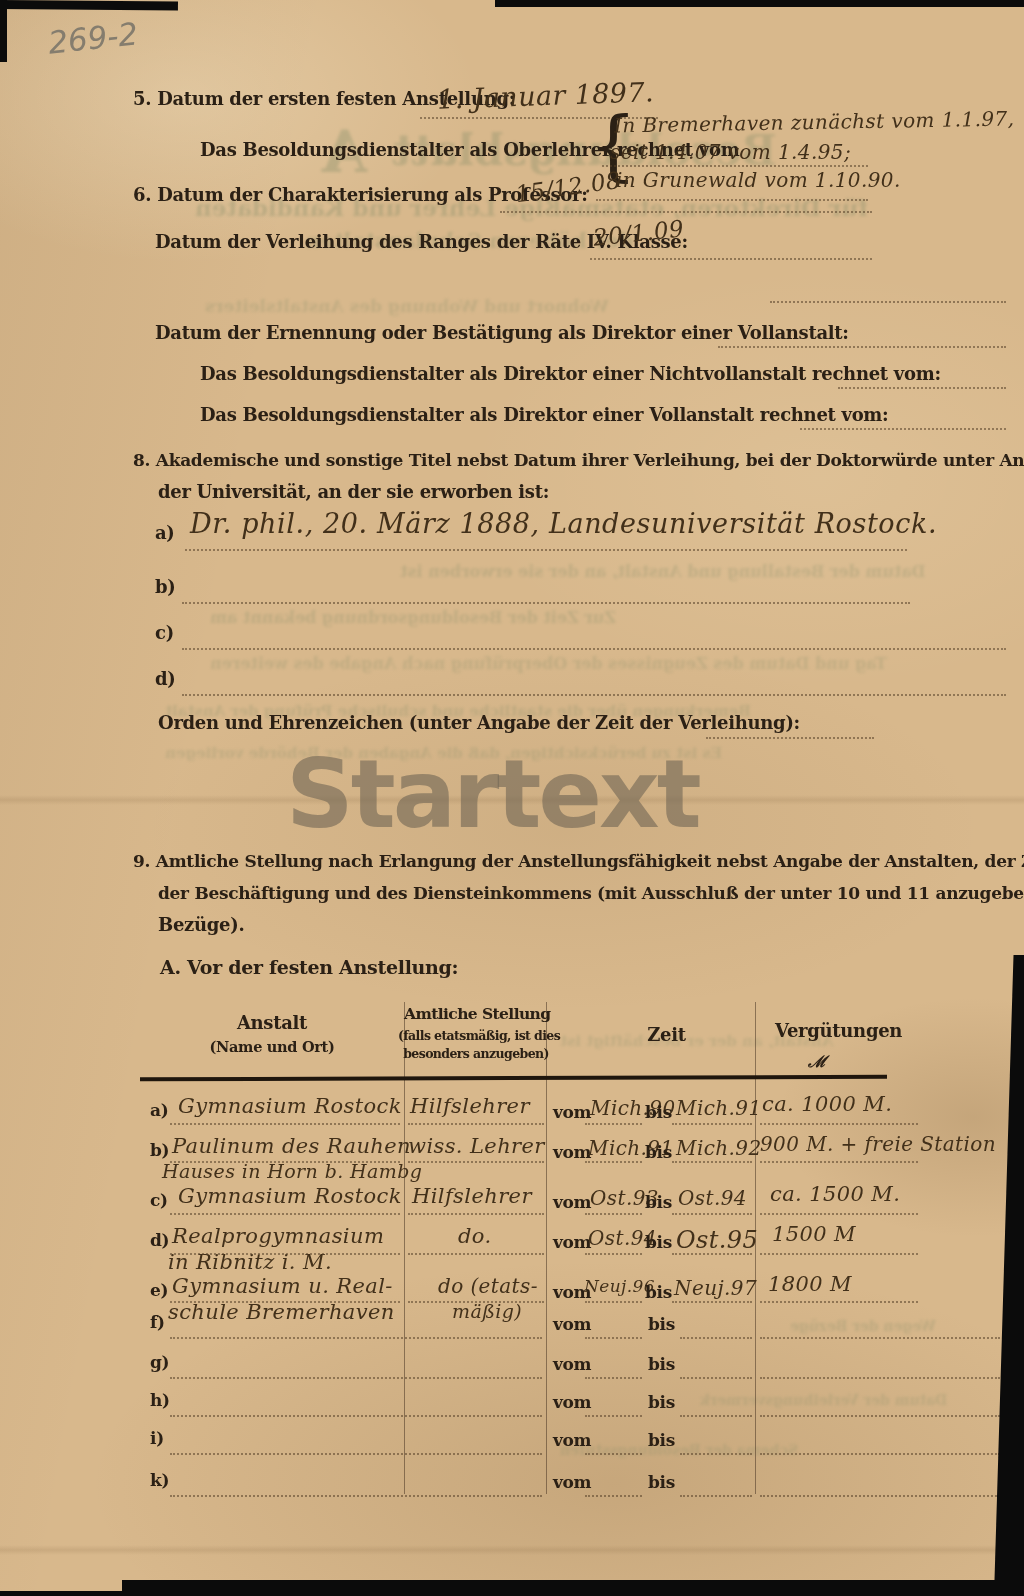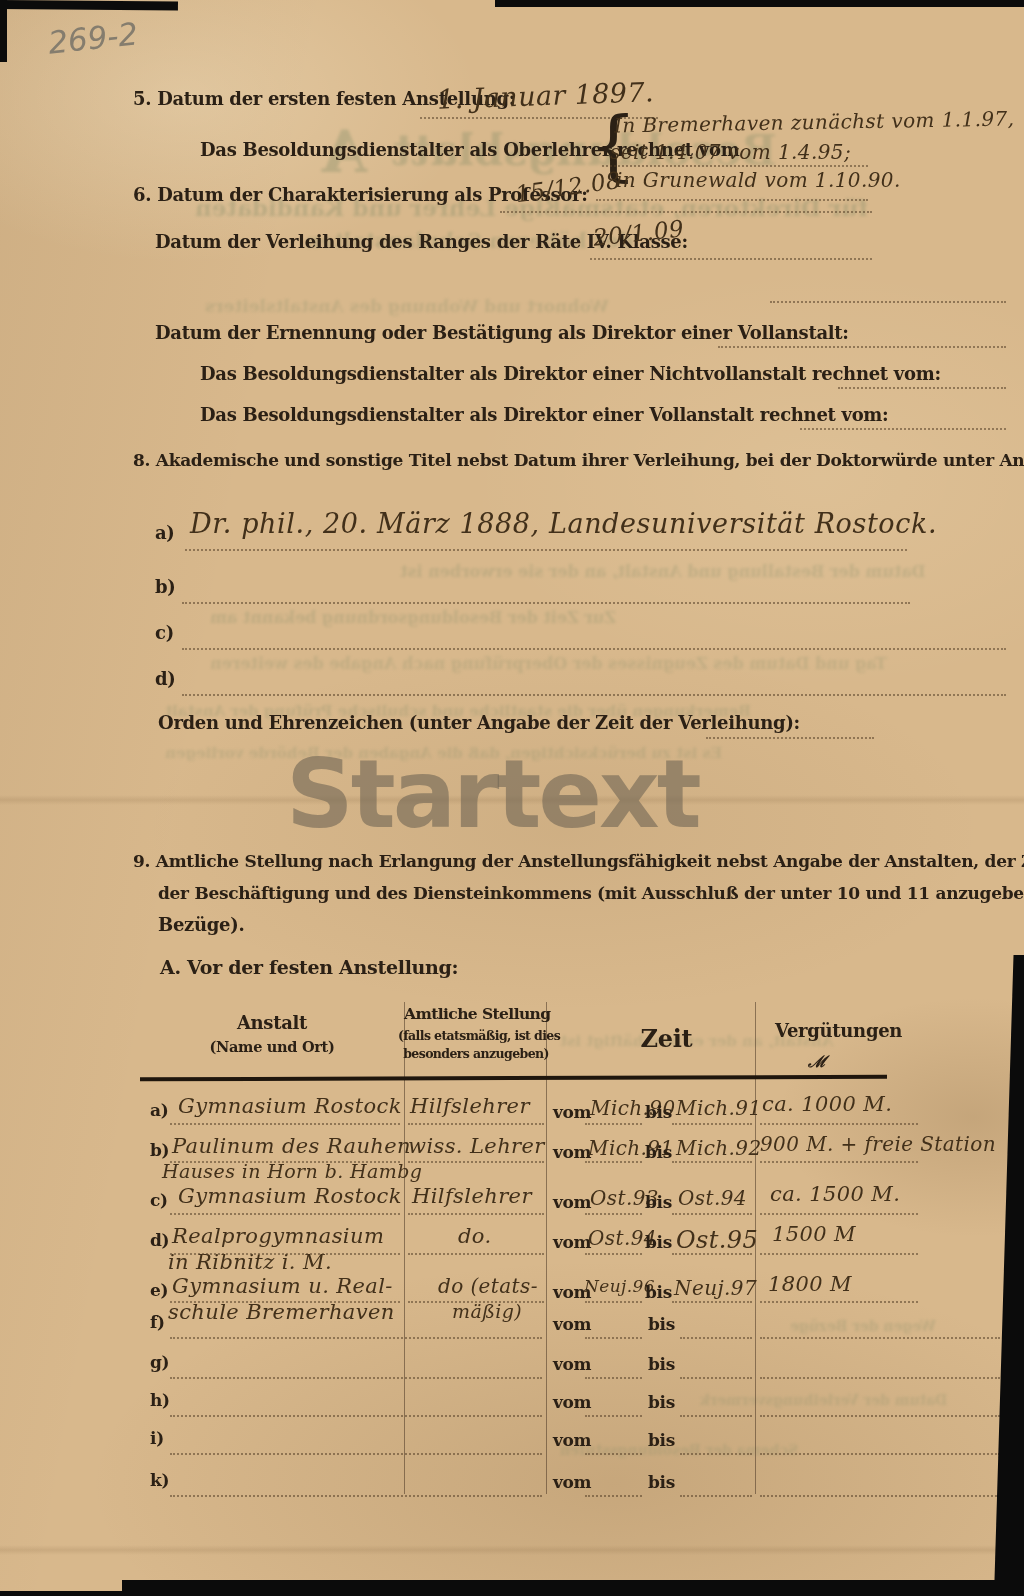--- a/index.html
+++ b/index.html
@@ -81,20 +81,21 @@
 
   <i class="dot" style="left:770px;top:298px;width:236px"></i>
   <span class="pr" style="left:155px;top:322px">Datum der Ernennung oder Bestätigung als Direktor einer Vollanstalt:</span>
   <i class="dot" style="left:718px;top:343px;width:288px"></i>
   <span class="pr" style="left:200px;top:363px">Das Besoldungsdienstalter als Direktor einer Nichtvollanstalt rechnet vom:</span>
   <i class="dot" style="left:838px;top:384px;width:168px"></i>
   <span class="pr" style="left:200px;top:404px">Das Besoldungsdienstalter als Direktor einer Vollanstalt rechnet vom:</span>
   <i class="dot" style="left:800px;top:425px;width:206px"></i>
 
   <span class="pr long" style="left:133px;top:450px">8. Akademische und sonstige Titel nebst Datum ihrer Verleihung, bei der Doktorwürde unter Angabe</span>
+  <span class="pr" style="left:158px;top:481px">der Universität, an der sie erworben ist:</span>
   <span class="pr" style="left:155px;top:522px">a)</span>
   <i class="dot" style="left:185px;top:546px;width:722px"></i>
   <span class="hw" style="left:190px;top:508px;font-size:27px;letter-spacing:.6px">Dr. phil., 20. März 1888, Landesuniversität Rostock.</span>
   <span class="pr" style="left:155px;top:576px">b)</span>
   <i class="dot" style="left:182px;top:599px;width:728px"></i>
   <span class="pr" style="left:155px;top:622px">c)</span>
   <i class="dot" style="left:182px;top:645px;width:824px"></i>
   <span class="pr" style="left:155px;top:668px">d)</span>
   <i class="dot" style="left:182px;top:691px;width:824px"></i>
 
@@ -111,21 +112,21 @@
   <div class="vline" style="left:404px;top:1002px;height:492px"></div>
   <div class="vline" style="left:546px;top:1002px;height:492px"></div>
   <div class="vline" style="left:755px;top:1002px;height:492px"></div>
   <div class="rule" style="left:140px;top:1076px;width:747px;height:4px;transform:rotate(-.2deg)"></div>
 
   <span class="pr ctr" style="left:140px;top:1012px;width:264px;font-size:18px">Anstalt</span>
   <span class="pr ctr" style="left:140px;top:1038px;width:264px;font-size:14.5px">(Name und Ort)</span>
   <span class="pr ctr" style="left:404px;top:1004px;width:144px;font-size:15.5px;letter-spacing:-.6px">Amtliche Stellung</span>
   <span class="pr ctr small" style="left:398px;top:1028px;width:156px;letter-spacing:-.6px">(falls etatsmäßig, ist dies</span>
   <span class="pr ctr small" style="left:398px;top:1046px;width:156px;letter-spacing:-.6px">besonders anzugeben)</span>
-  <span class="pr ctr" style="left:548px;top:1024px;width:237px;font-size:24px">Zeit</span>
+  <span class="pr ctr" style="left:548px;top:1024px;width:237px;font-size:18px">Zeit</span>
   <span class="pr ctr" style="left:757px;top:1020px;width:163px;font-size:18px">Vergütungen</span>
   <span class="pr ctr" style="left:757px;top:1050px;width:120px;font-size:16px;font-style:italic">ℳ</span>
 
   <span class="pr" style="left:150px;top:1100px;font-size:17px">a)</span>
   <span class="hw" style="left:178px;top:1094px">Gymnasium Rostock</span>
   <span class="hw" style="left:410px;top:1094px">Hilfslehrer</span>
   <span class="pr" style="left:553px;top:1102px;font-size:17px">vom</span>
   <span class="hw" style="left:590px;top:1096px;font-size:20px">Mich.90</span>
   <span class="pr" style="left:645px;top:1102px;font-size:17px">bis</span>
   <span class="hw" style="left:676px;top:1096px;font-size:20px">Mich.91</span>

